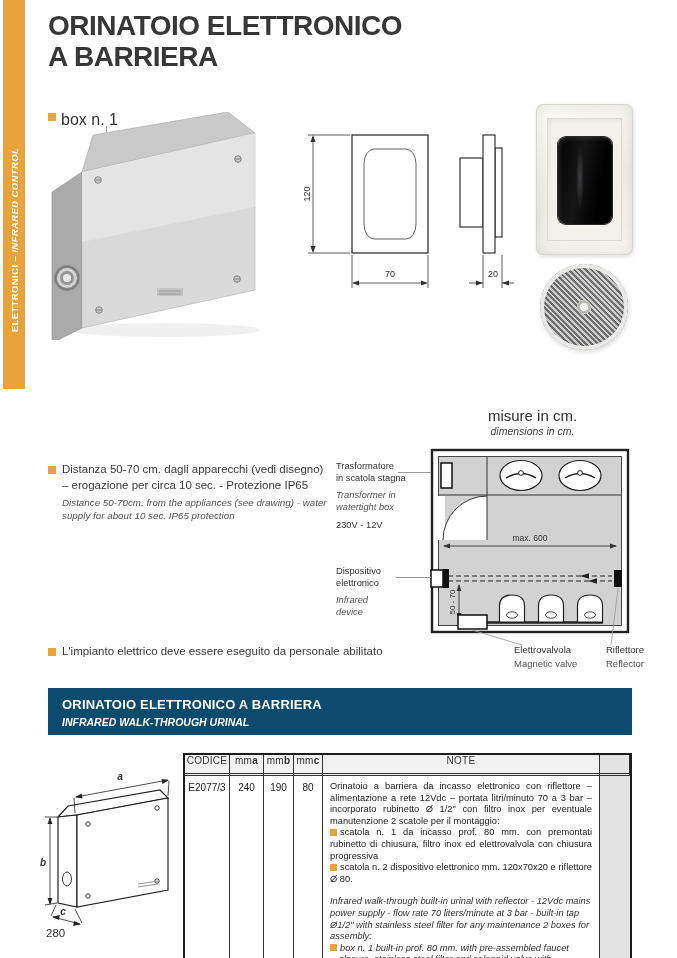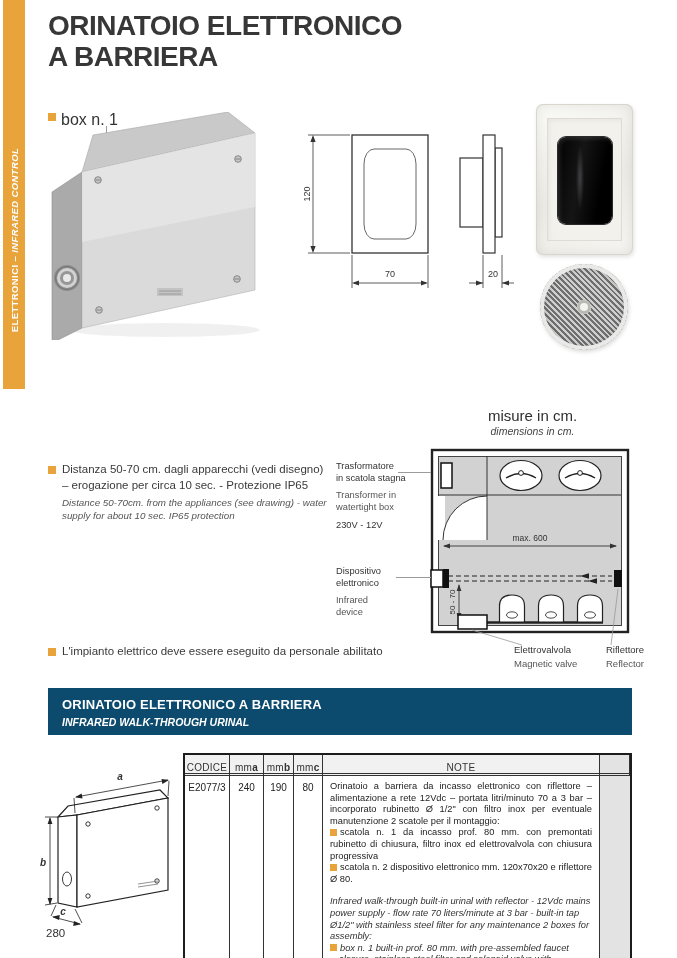--- a/index.html
+++ b/index.html
@@ -40,40 +40,40 @@
   .reflector .hub { position:absolute; left:50%; top:50%; width:14px; height:14px; transform:translate(-50%,-50%);
                border-radius:50%; background:#f2f2f0; box-shadow:inset 0 0 0 3px #b9b9b4; }
 
   
   .measures { position:absolute; left:430px; top:407px; width:205px; text-align:center; }
   .measures .m-it { font-size:15px; color:#2e2e2e; }
   .measures .m-en { font-size:10.5px; font-style:italic; color:#444; margin-top:1px; }
 
   
   .dlab { position:absolute; font-size:9.3px; line-height:12px; color:#333; }
-  .dlab .en { color:#555; margin-top:5px; }
+  .dlab .en { font-style:italic; color:#555; margin-top:5px; }
   .dlab .volt { margin-top:6px; }
   .blab { position:absolute; font-size:9.5px; color:#333; }
   .blab .en { color:#555; margin-top:3px; }
 
   
   .bullet-text { position:absolute; }
   .bullet-text .it { font-size:11.5px; line-height:15.5px; color:#3a3a3a; }
   .bullet-text .en { font-size:9.8px; line-height:12.5px; font-style:italic; color:#555; margin-top:4px; }
 
   
   .band { position:absolute; left:48px; top:688px; width:584px; height:47px; background:#0c4a6e; padding:9px 14px; }
   .band .b-title { font-size:13px; font-weight:bold; color:#fff; letter-spacing:.2px; }
   .band .b-sub { font-size:10.5px; font-weight:bold; font-style:italic; color:#fff; margin-top:4px; }
 
   
   .ptable { position:absolute; left:183px; top:753px; width:449px; border:2px solid #1c1c1c; display:grid;
             grid-template-columns:45px 34px 30px 29px 277px 30px; background:#fff; }
   .ptable .th { background:#F1F1F1; border-right:1px solid #333; border-bottom:3px double #333; height:21px;
-            display:flex; align-items:flex-end; justify-content:center; font-size:10px; color:#333; letter-spacing:.3px; }
+            display:flex; align-items:flex-start; justify-content:center; font-size:10px; color:#333; letter-spacing:.3px; }
   .ptable .th:last-child, .ptable .td:last-child { border-right:none; }
   .ptable .th.gray, .ptable .td.gray { background:#E3E3E3; }
   .ptable .td { border-right:1px solid #333; font-size:10px; text-align:center; padding-top:6px; color:#222; }
   .ptable .td.note { text-align:left; padding:5px 7px 6px 7px; font-size:9.3px; line-height:11.6px; }
   .note .nit { text-align:justify; }
   .note .isq { display:inline-block; width:7px; height:7px; background:#E8A33B; margin-right:3px; position:relative; top:0.5px; }
   .note .en-block { margin-top:11px; font-style:italic; color:#333; }
   .note .hang { padding-left:9px; text-indent:-9px; }
 
   .page-num { position:absolute; left:46px; top:927px; font-size:11.5px; color:#333; }

